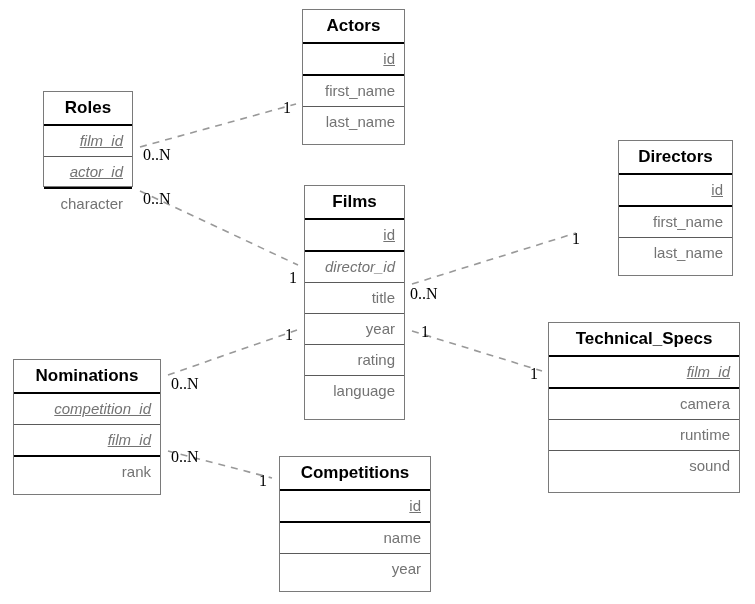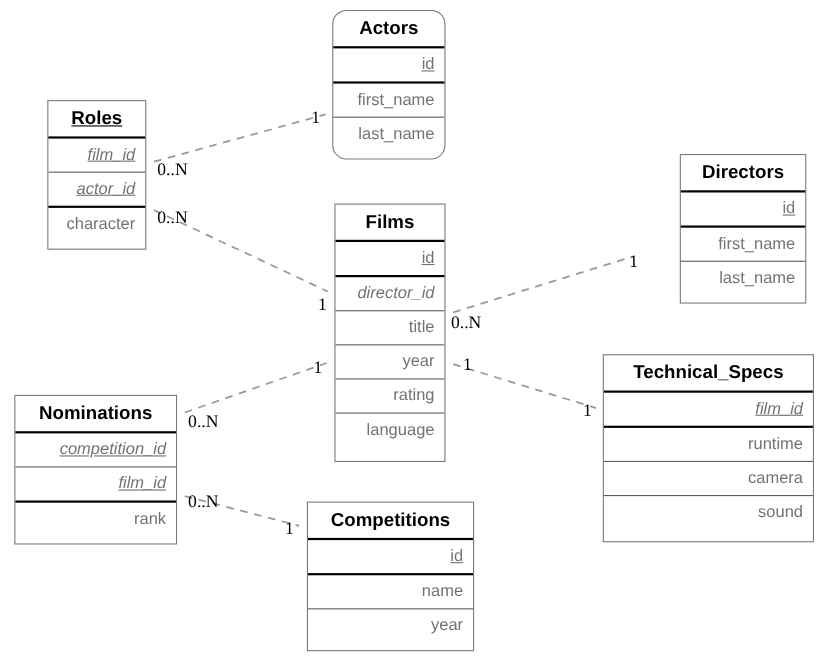--- a/index.html
+++ b/index.html
@@ -87,27 +87,27 @@
 <div id="canvas">
   <svg id="edges" width="755" height="604" viewBox="0 0 755 604">
       <line x1="140" y1="147" x2="296" y2="104" stroke="#999999" stroke-width="1.6" stroke-dasharray="7 6"></line>
       <line x1="140" y1="191" x2="298" y2="265" stroke="#999999" stroke-width="1.6" stroke-dasharray="7 6"></line>
       <line x1="412" y1="284" x2="576" y2="233" stroke="#999999" stroke-width="1.6" stroke-dasharray="7 6"></line>
       <line x1="412" y1="331" x2="542" y2="371" stroke="#999999" stroke-width="1.6" stroke-dasharray="7 6"></line>
       <line x1="168" y1="375" x2="297" y2="330" stroke="#999999" stroke-width="1.6" stroke-dasharray="7 6"></line>
       <line x1="168" y1="451" x2="272" y2="478" stroke="#999999" stroke-width="1.6" stroke-dasharray="7 6"></line>
     </svg>
   <div id="entity-layer">
-      <div class="entity" style="left: 302px; top: 9px; width: 103px; height: 136px; border-radius: 13px;">
+      <div class="entity" style="left: 302px; top: 9px; width: 103px; height: 136px;">
         <div class="entity-title">Actors</div>
         <div class="attr pk sep-strong"><span class="k">id</span></div>
         <div class="attr"><span class="k">first_name</span></div>
         <div class="attr"><span class="k">last_name</span></div>
       </div>
-      <div class="entity" style="left: 43px; top: 91px; width: 90px; height: 136px; text-decoration: underline;">
+      <div class="entity" style="left: 43px; top: 91px; width: 90px; height: 96px;">
         <div class="entity-title">Roles</div>
         <div class="attr pkfk"><span class="k">film_id</span></div>
         <div class="attr pkfk sep-strong"><span class="k">actor_id</span></div>
         <div class="attr"><span class="k">character</span></div>
       </div>
       <div class="entity" style="left: 586px; top: 140px; width: 115px; height: 136px; margin-left: 32px;">
         <div class="entity-title">Directors</div>
         <div class="attr pk sep-strong"><span class="k">id</span></div>
         <div class="attr"><span class="k">first_name</span></div>
         <div class="attr"><span class="k">last_name</span></div>
@@ -117,22 +117,22 @@
         <div class="attr pk sep-strong"><span class="k">id</span></div>
         <div class="attr fk"><span class="k">director_id</span></div>
         <div class="attr"><span class="k">title</span></div>
         <div class="attr"><span class="k">year</span></div>
         <div class="attr"><span class="k">rating</span></div>
         <div class="attr"><span class="k">language</span></div>
       </div>
       <div class="entity" style="left: 548px; top: 322px; width: 192px; height: 171px;">
         <div class="entity-title">Technical_Specs</div>
         <div class="attr pkfk sep-strong"><span class="k">film_id</span></div>
+        <div class="attr"><span class="k">camera</span></div>
         <div class="attr"><span class="k">runtime</span></div>
-        <div class="attr"><span class="k">camera</span></div>
         <div class="attr"><span class="k">sound</span></div>
       </div>
       <div class="entity" style="left: 13px; top: 359px; width: 148px; height: 136px;">
         <div class="entity-title">Nominations</div>
         <div class="attr pkfk"><span class="k">competition_id</span></div>
         <div class="attr pkfk sep-strong"><span class="k">film_id</span></div>
         <div class="attr"><span class="k">rank</span></div>
       </div>
       <div class="entity" style="left: 279px; top: 456px; width: 152px; height: 136px;">
         <div class="entity-title">Competitions</div>

